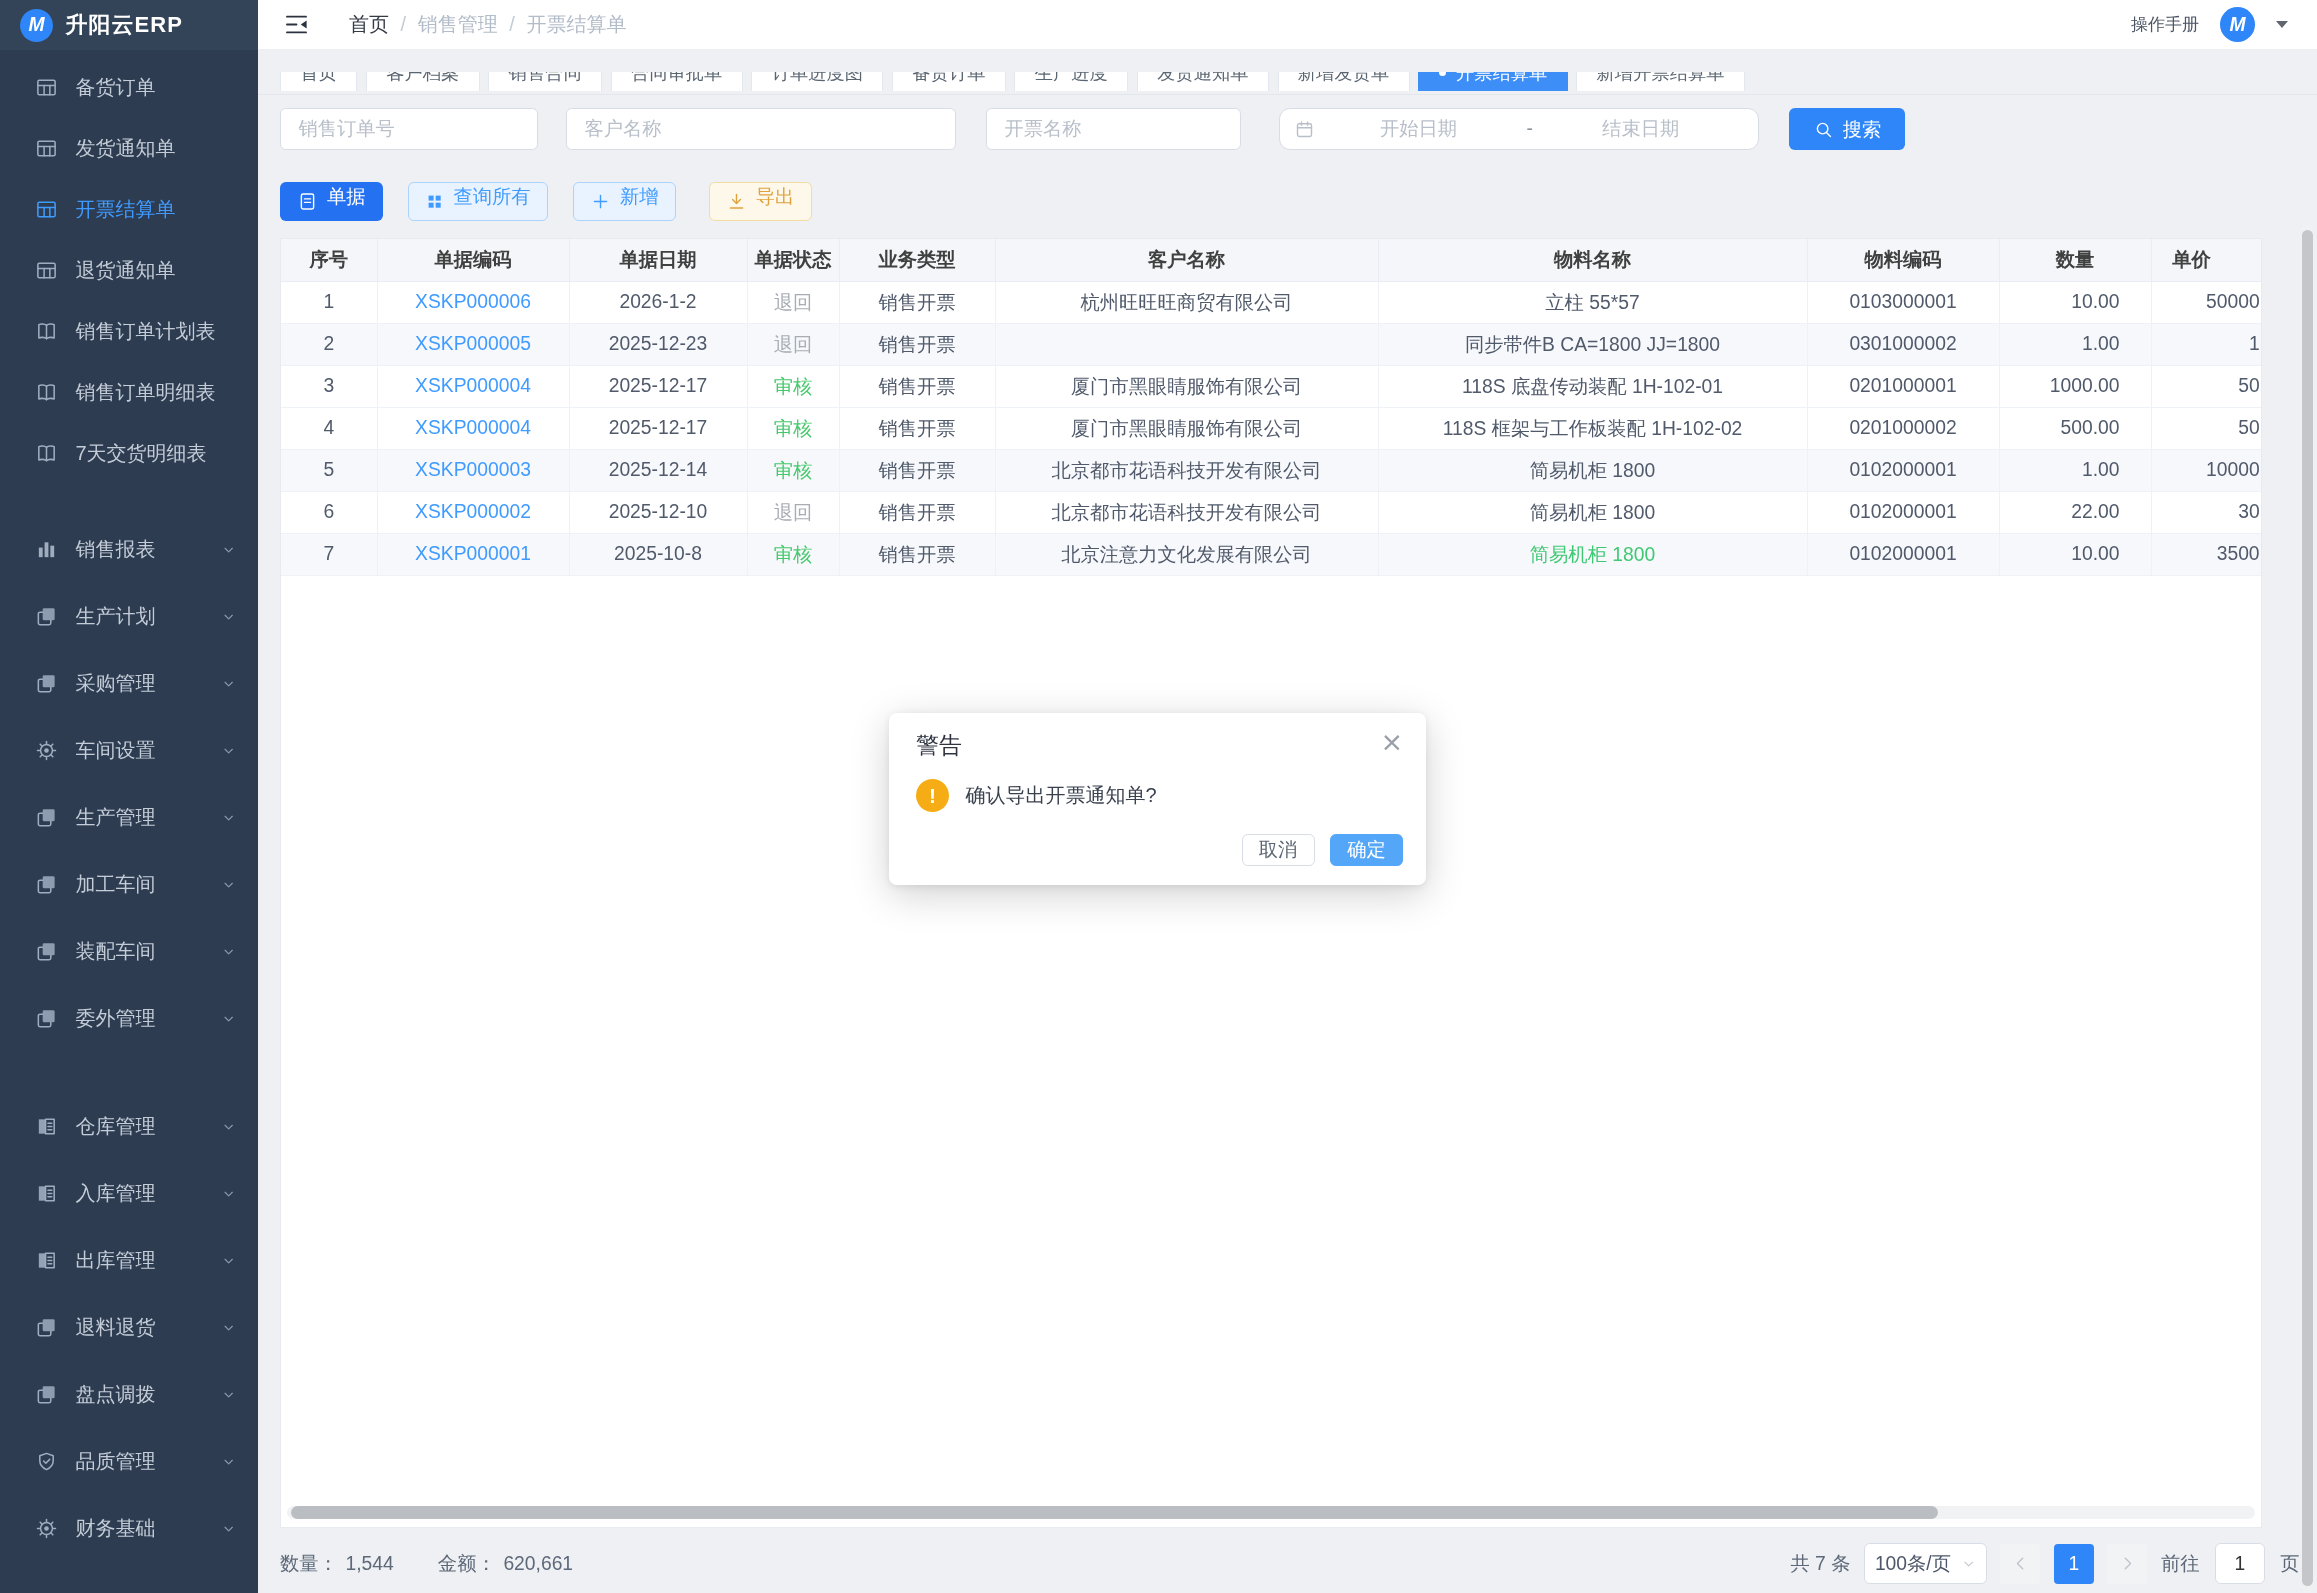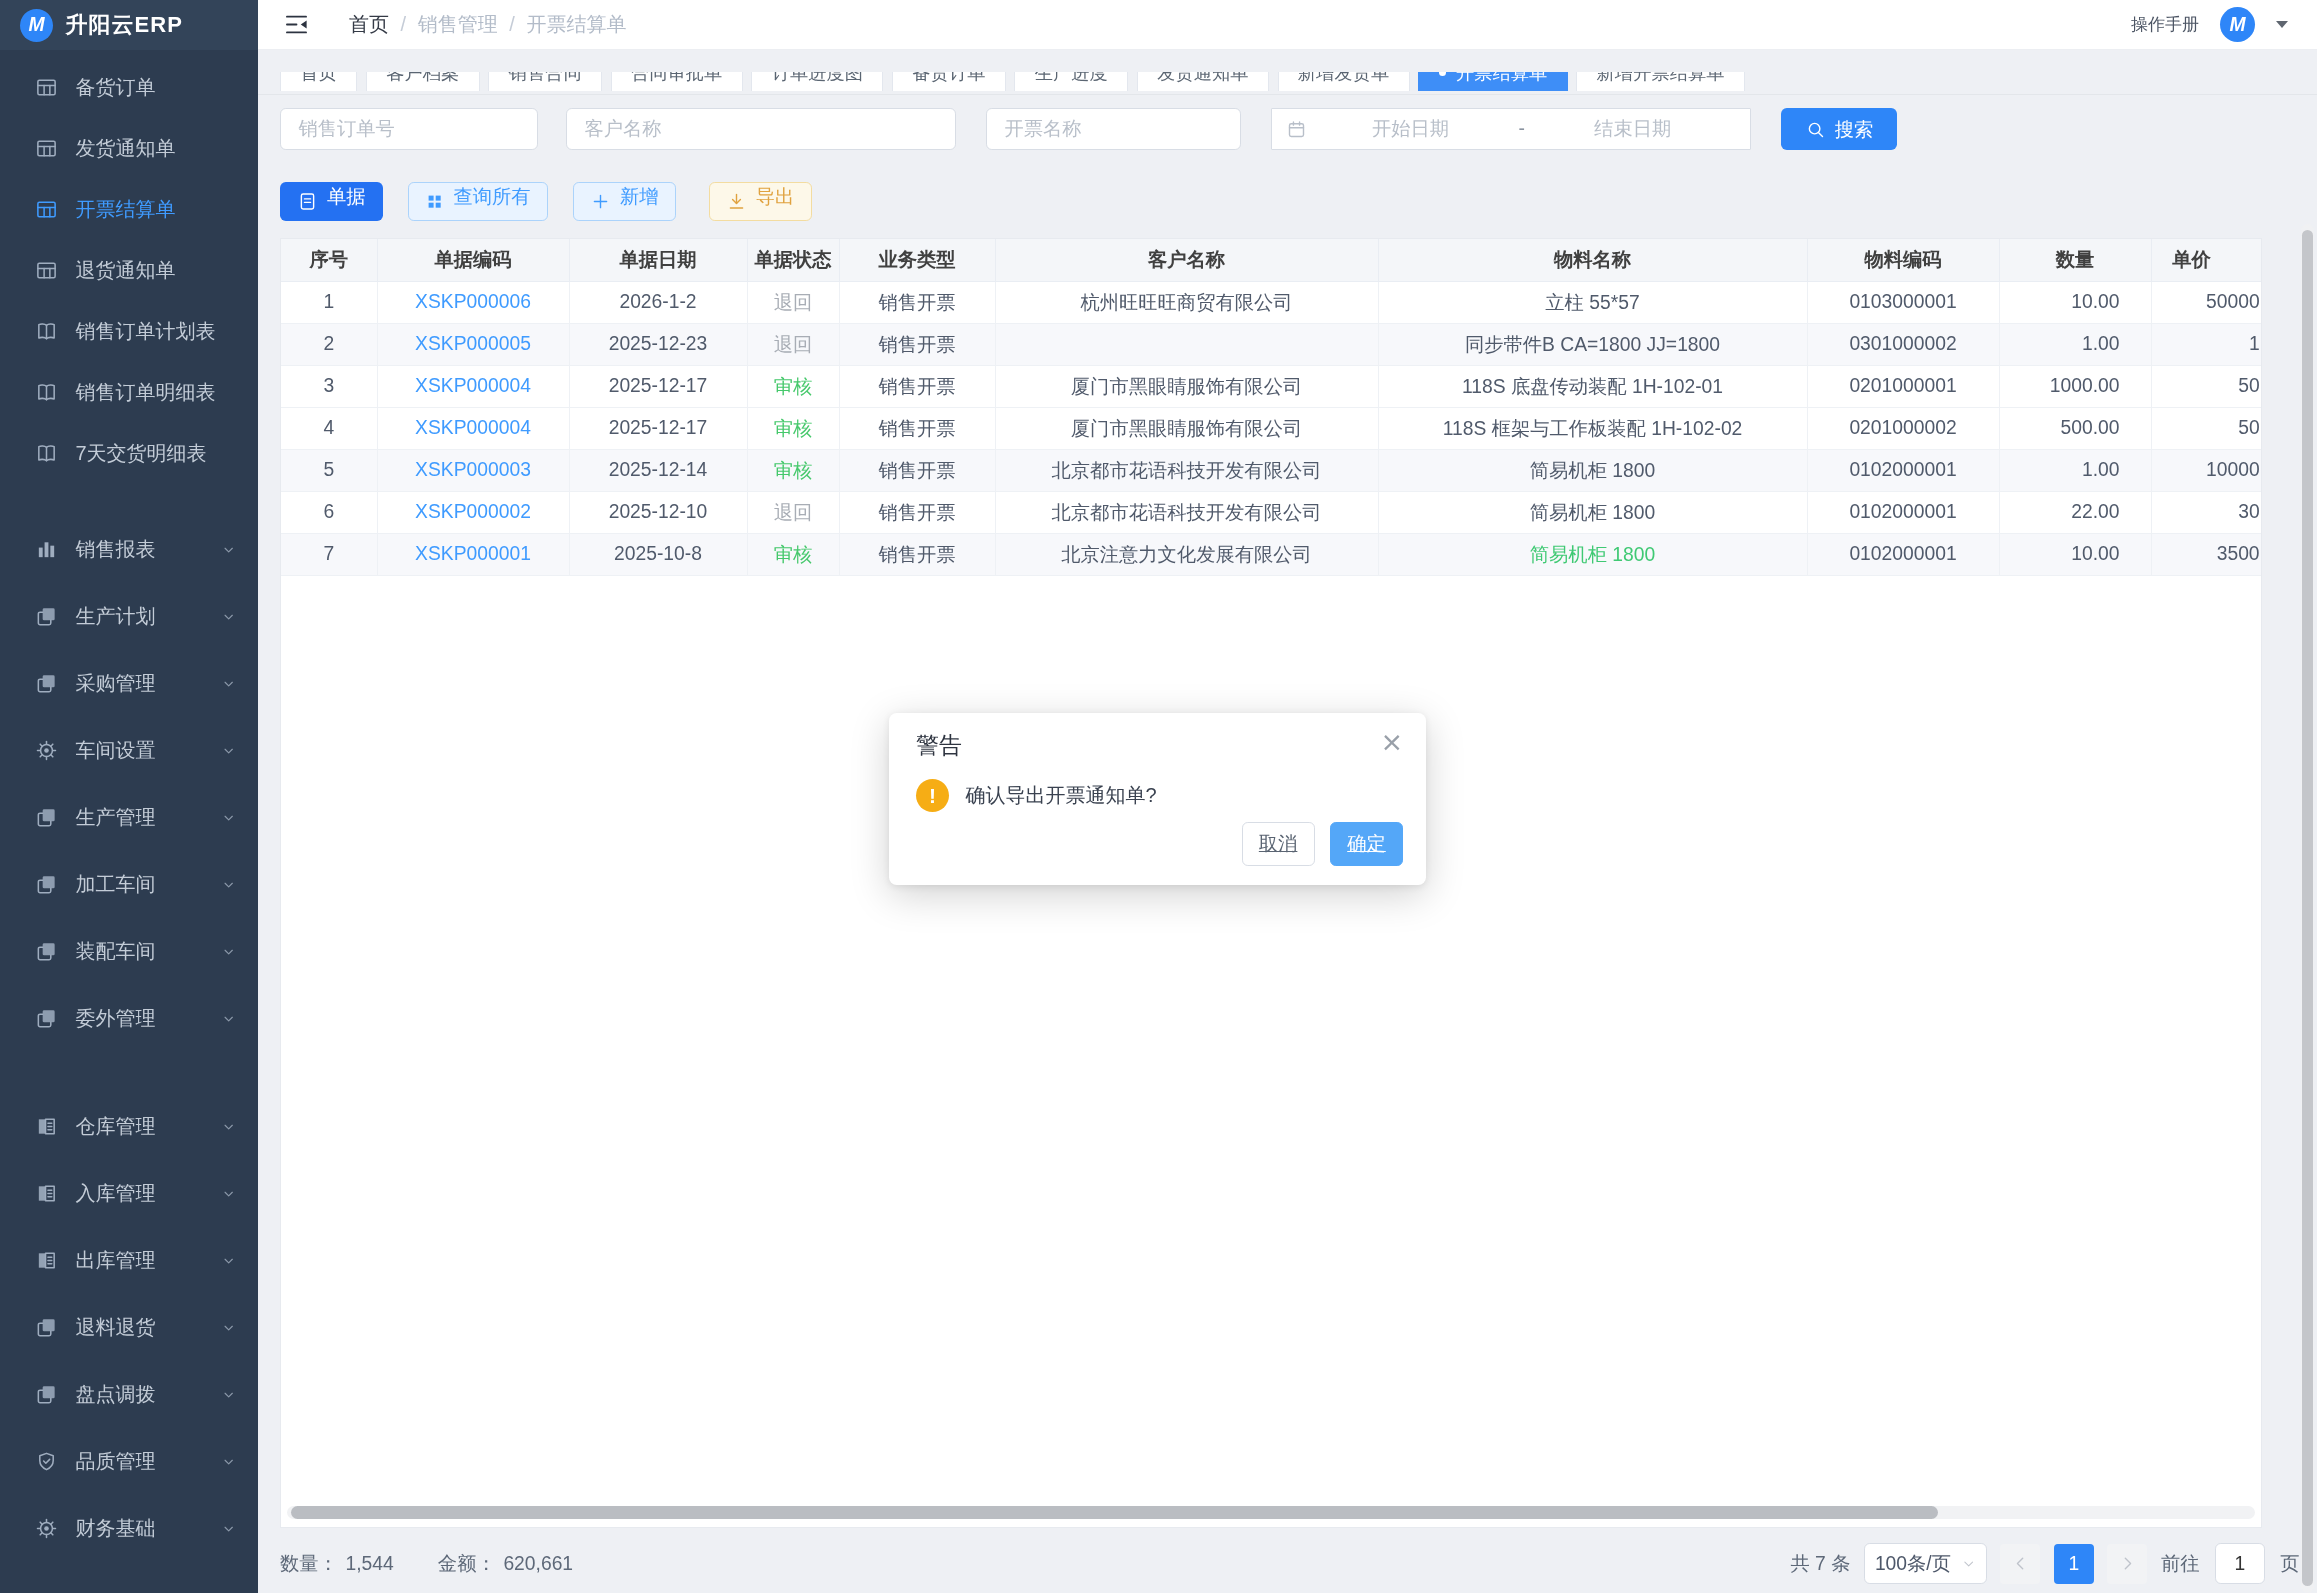--- a/index.html
+++ b/index.html
@@ -42,21 +42,21 @@
   .tab { height:39px; margin-top:-19.3px; display:flex; align-items:center; padding:0 19.3px; background:#fff; border:1px solid #e3e7ee; border-radius:5.8px 5.8px 0 0; font-size:18.3px; color:#5a6572; white-space:nowrap; cursor:pointer; }
   .tab.active { background:var(--tab_active,#3e8ef7); border-color:var(--tab_active,#3e8ef7); color:#fff; }
   .tab .dot { width:7.7px; height:7.7px; border-radius:50%; background:#fff; margin-right:9.7px; }
   .tabs-divider { position:absolute; left:0; right:0; top:94px; height:1px; background:#e3e6ea; }
 
   
   .filters { position:absolute; left:22px; top:108px; display:flex; align-items:center; gap:30px; }
   .f-input { height:42px; border:1px solid #d8dde5; border-radius:5.8px; background:#fff; padding:0 17.4px; font-size:19.3px; color:#333; outline:none; }
   .f-input::placeholder { color:#b8bfc9; }
   .f-order { width:258px; } .f-cust { width:390px; margin-left:-1.9px; } .f-inv { width:255px; }
-  .date-box { width:480px; height:42px; border:1px solid #d8dde5; border-radius:1px; background:#fff; display:flex; align-items:center; padding:0 13.5px; }
+  .date-box { width:480px; height:42px; border:1px solid #d8dde5; border-radius:11px; background:#fff; display:flex; align-items:center; padding:0 13.5px;margin-left:8px; }
   .date-box .ic { color:#b8bfc9; }
   .d-input { flex:1; border:none; outline:none; background:transparent; text-align:center; font-size:19.3px; color:#333; min-width:0; }
   .d-input::placeholder { color:#b8bfc9; }
   .d-sep { color:#8a93a0; font-size:19.3px; padding:0 3.9px; }
   .search-btn { width:116px; height:42px; background:var(--accent,#2e86f8); border:none; border-radius:5.8px; color:#fff; font-size:19.3px; display:flex; align-items:center; justify-content:center; gap:8.7px; cursor:pointer; }
 
   
   .toolbar { position:absolute; left:22px; top:182px; display:flex; align-items:center; gap:25px; }
   .btn { height:39px; border-radius:5.8px; font-size:19.3px; display:flex; gap:8.7px; padding:0 16.4px; border:1px solid transparent; cursor:pointer; white-space:nowrap; }
   .btn-primary { background:var(--primary_deep,#2471f2); color:#fff; }
@@ -97,21 +97,21 @@
   .vscroll-thumb { position:absolute; right:3.9px; top:230px; width:11.6px; height:1356px; background:#c4c6ca; border-radius:5.8px; cursor:pointer; }
 
   
   .modal { position:absolute; left:889px; top:713px; width:537px; height:172px; background:#fff; border-radius:7.7px; box-shadow:0 9.7px 39px rgba(0,0,0,0.18), 0 1.9px 7.7px rgba(0,0,0,0.08); z-index:20; }
   .modal-title { position:absolute; left:27px; top:17.4px; font-size:23px; color:#2e3440; }
   .modal-close { position:absolute; right:23px; top:15.4px; font-size:27px; color:#99a0a9; cursor:pointer; line-height:1; font-family:"DejaVu Sans",sans-serif; }
   .modal-body { position:absolute; left:27px; top:66px; display:flex; align-items:center; gap:16.4px; }
   .warn-circle { width:33px; height:33px; border-radius:50%; background:var(--modal_icon,#f6ad15); color:#fff; display:flex; align-items:center; justify-content:center; font-size:21px; font-weight:bold; }
   .modal-msg { font-size:20px; color:#3a4250; }
   .modal-footer { position:absolute; right:23px; bottom:19.3px; display:flex; gap:15.4px; }
-  .m-btn { height:44px; min-width:73px; padding:0 4px; border-radius:5.8px; font-size:19.3px; display:flex; align-items:center; justify-content:center; cursor:pointer;text-decoration:underline; }
+  .m-btn { height:32px; min-width:73px; padding:0 4px; border-radius:5.8px; font-size:19.3px; display:flex; align-items:center; justify-content:center; cursor:pointer; }
   .m-cancel { background:#fff; border:1px solid #d8dde5; color:#5a6472; }
   .m-confirm { background:var(--confirm,#54a7f8); border:1px solid var(--confirm,#54a7f8); color:#fff; }
 </style>
 </head>
 <body>
 
 <aside class="sidebar">
   <div class="logo-bar">
     <div class="logo-circle">M</div>
     <div class="logo-text">升阳云ERP</div>

